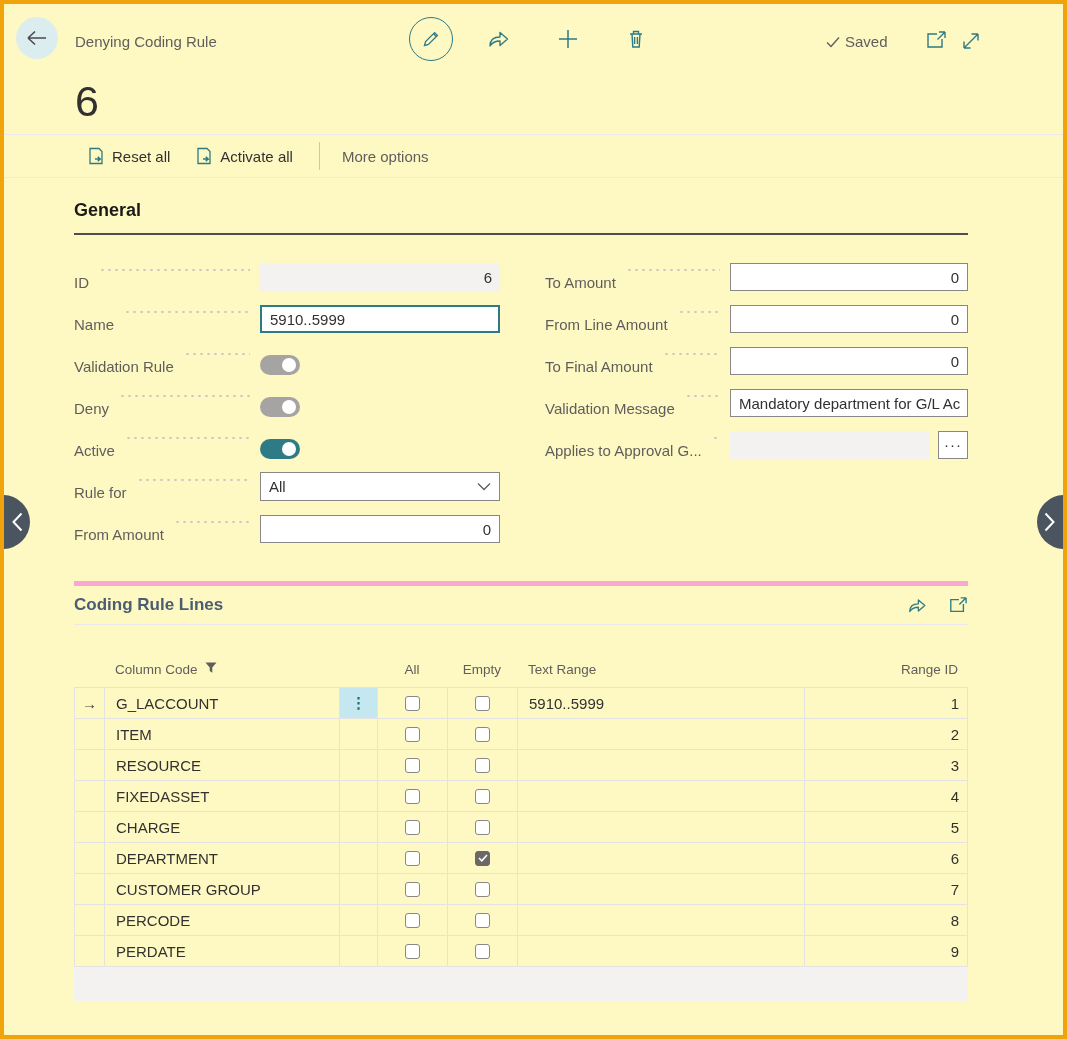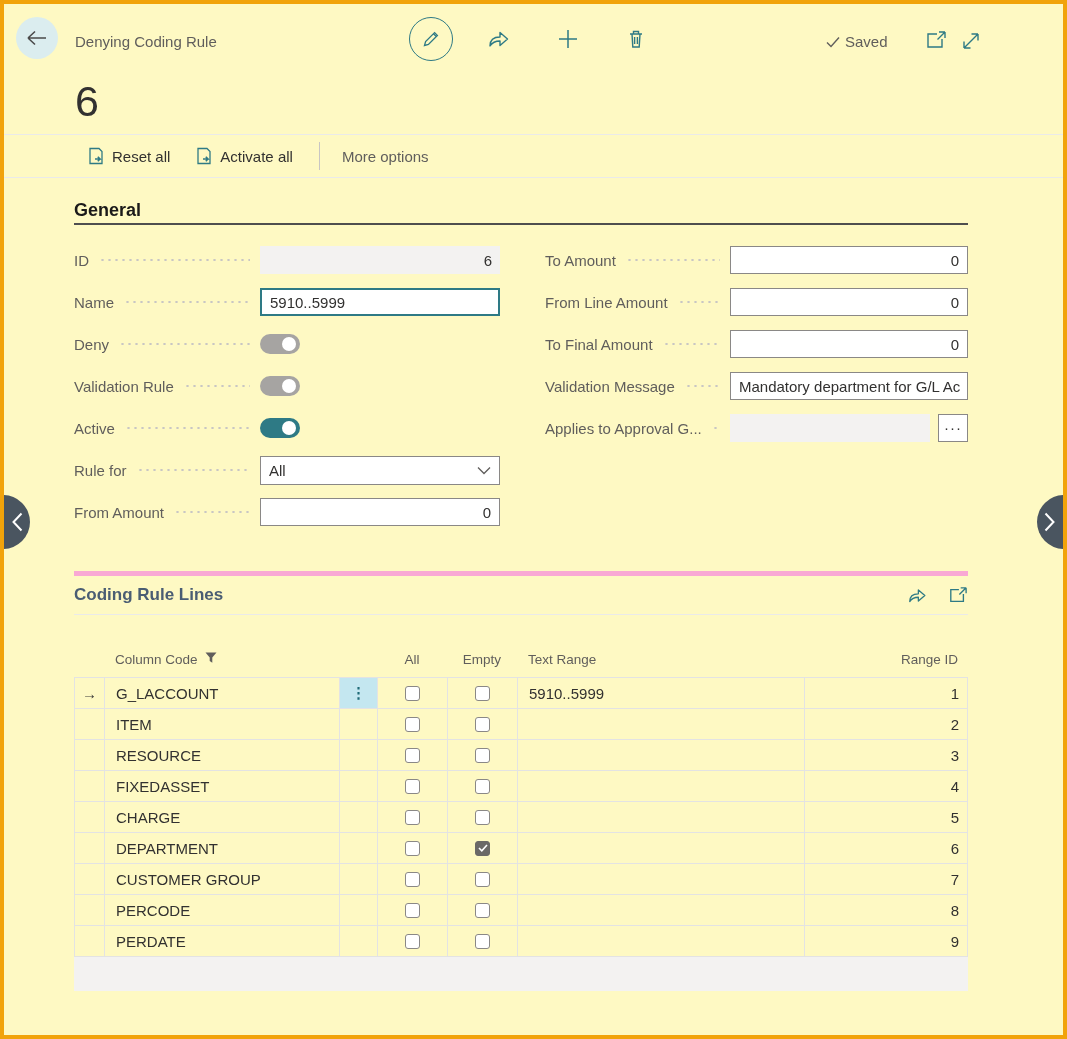--- a/index.html
+++ b/index.html
@@ -31,26 +31,26 @@
   .actionbar { border-top:1px solid #EAEAEA; border-bottom:1px solid #EAEAEA; height:44px;
     display:flex; align-items:center; padding-left:84px; font-size:15px; }
   .action-item { display:flex; align-items:center; gap:8px; margin-right:26px; cursor:pointer; color:#323130; }
   .action-divider { width:1px; height:28px; background:#C8C6C4; margin:0 6px 0 0; }
   .more-options { color:#605E5C; margin-left:16px; cursor:pointer; }
 
   
   .content { margin-left:70px; width:894px; }
 
   .section-general { margin-top:22px; }
-  .gen-title { font-size:18px; font-weight:700; color:#1B1A19; padding-bottom:2px; border-bottom:2px solid #4F4F4F; }
+  .gen-title { font-size:18px; font-weight:700; color:#1B1A19; padding-bottom:12px; border-bottom:2px solid #4F4F4F; }
 
   .form { display:flex; margin-top:14px; }
   .fcol-left  { width:426px; }
   .fcol-right { width:423px; margin-left:45px; }
-  .frow { height:42px; display:flex; align-items:center; }
+  .frow { height:42px; display:flex; align-items:flex-end; }
   .flabel { font-size:15px; color:#605E5C; white-space:nowrap; }
   .leader { flex:1; height:2px; margin:0 10px; align-self:center;
     background-image:radial-gradient(circle, #C8C6C4 1px, transparent 1.3px);
     background-size:7px 2px; background-repeat:repeat-x; background-position:0 0; min-width:8px; }
   .ctl { flex:none; }
   .inputbox { width:240px; height:28px; border:1px solid #8A8886; background:#fff;
     font-size:15px; padding:0 8px; display:flex; align-items:center; overflow:hidden; white-space:nowrap; }
   .fcol-right .inputbox { width:238px; }
   .inputbox.num { justify-content:flex-end; }
   .inputbox.disabled { background:#F3F2F1; border:none; color:#323130; }
@@ -221,31 +221,31 @@
             <div class="ctl inputbox num disabled">6</div>
           </div>
 
           <div class="frow">
             <span class="flabel">Name</span>
             <span class="leader"></span>
             <div class="ctl inputbox focused">5910..5999</div>
           </div>
 
           <div class="frow">
-            <span class="flabel">Deny</span>
+            <span class="flabel">Validation Rule</span>
             <span class="leader"></span>
             <div class="ctl" style="width:240px;">
               <div class="toggle state-on-disabled">
                   <div class="knob"></div>
                 </div>
             </div>
           </div>
 
           <div class="frow">
-            <span class="flabel">Validation Rule</span>
+            <span class="flabel">Deny</span>
             <span class="leader"></span>
             <div class="ctl" style="width:240px;">
               <div class="toggle state-on-disabled">
                   <div class="knob"></div>
                 </div>
             </div>
           </div>
 
           <div class="frow">
             <span class="flabel">Active</span>

